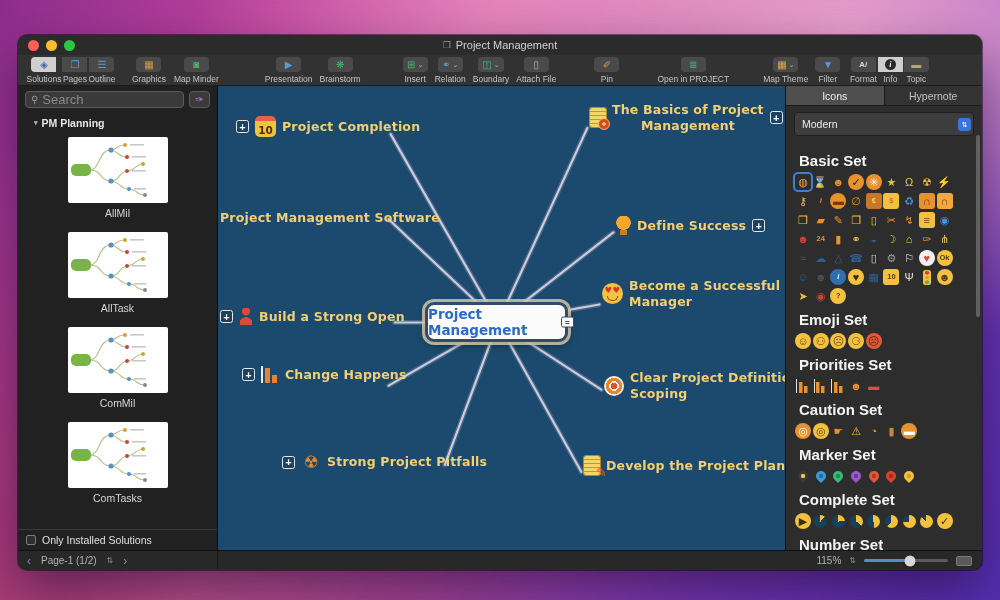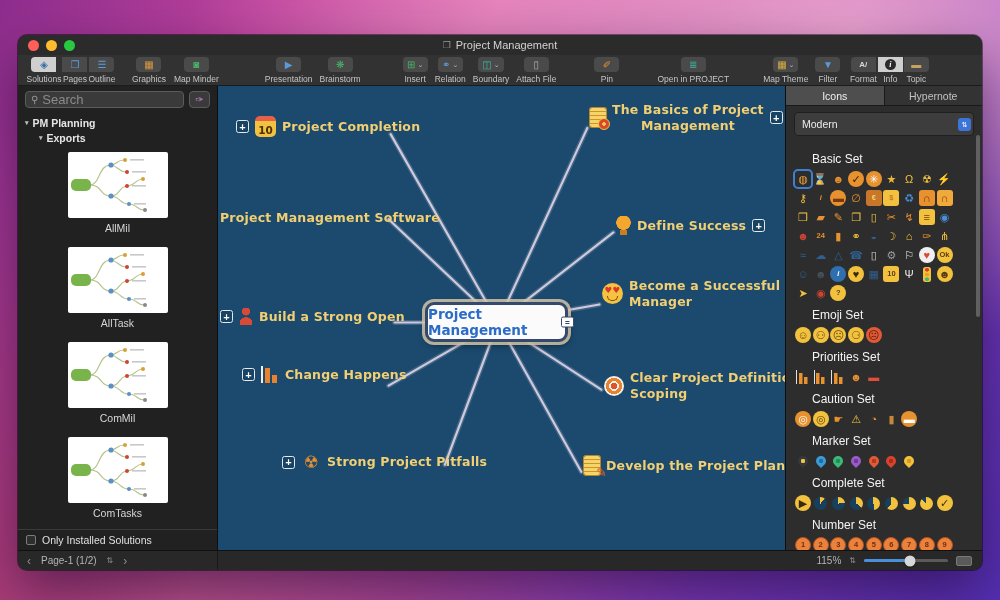--- a/index.html
+++ b/index.html
@@ -37,21 +37,21 @@
   
   .sidebar{width:200px;flex:none;background:#212121;border-right:1px solid #0e0e0e;display:flex;flex-direction:column}
   .search-row{display:flex;gap:5px;padding:5px 7px 4px;flex:none}
   .search-box{flex:1;height:17px;background:#3a3a3a;border:1px solid #5b5b5b;border-radius:4px;display:flex;align-items:center;padding:0 5px;gap:4px}
   .mag{color:#9a9a9a;font-size:10px;line-height:1}
   .search-box input{background:none;border:none;outline:none;color:#ddd;font-size:13px;width:100%;font-family:inherit}
   .search-box input::placeholder{color:#8a8a8a}
   .sfilter{width:21px;height:17px;background:#3a3a3a;border:1px solid #5b5b5b;border-radius:4px;display:flex;align-items:center;justify-content:center;color:#c886d8;font-size:10px}
   .tree{padding:3px 0 0;flex:none}
   .trow{display:flex;align-items:center;gap:4px;font-weight:bold;font-size:10.5px;color:#e6e6e6;height:15px}
-  .trow.lvl0{padding-left:7px}.trow.lvl1{padding-left:21px}
+  .trow.lvl0{padding-left:16px}.trow.lvl1{padding-left:21px}
   .disc{font-size:7px;color:#bbb}
   .thumbs{flex:1;overflow:hidden;padding-top:5px}
   .thumb-card{width:100px;height:66px;background:#fff;margin:2px auto 0;border-radius:2px;overflow:hidden}
   .thumb-label{text-align:center;font-size:10.5px;color:#d6d6d6;margin:4px 0 13px}
   .cbrow{height:21px;border-top:1px solid #3a3a3a;display:flex;align-items:center;gap:6px;padding:0 8px;font-size:10.5px;color:#e0e0e0;flex:none}
   .cbox{width:10px;height:10px;border:1px solid #7c7c7c;background:#2e2e2e;border-radius:2px;flex:none}
   
   .canvas{flex:1;position:relative;overflow:hidden;background:#1b4a6e}
   #lines{position:absolute;inset:0;width:100%;height:100%}
   .topic{position:absolute;display:flex;align-items:center;gap:6px}
@@ -76,21 +76,21 @@
   .ti-docpen .pen{position:absolute;right:-7px;bottom:-4px;font-size:13px;color:#e8622a;line-height:1}
   
   .rpanel{width:197px;flex:none;background:#2d2d2d;border-left:1px solid #0e0e0e;display:flex;flex-direction:column;position:relative}
   .tabs{height:20px;display:flex;background:#262626;border-bottom:1px solid #191919;flex:none}
   .tab{flex:1;display:flex;align-items:center;justify-content:center;font-size:10.5px;color:#c2c2c2;background:#333;border-right:1px solid #191919}
   .tab:last-child{border-right:none}
   .tab.active{background:#4e4e4e;color:#f0f0f0}
   .selrow{height:24px;margin:6px 8px 8px;background:#3d3d3d;border:1px solid #1f1f1f;border-radius:4px;display:flex;align-items:center;justify-content:space-between;padding:0 2px 0 7px;font-size:10.5px;color:#ececec;flex:none}
   .selstep{width:13px;height:13px;border-radius:3px;background:#3d74d8;color:#fff;font-size:7px;display:flex;align-items:center;justify-content:center;line-height:1}
   .rp-scroll{flex:1;overflow:hidden;padding:1px 12px 0 9px}
-  .set-title{font-weight:normal;font-size:12px;color:#f4f4f4;margin:7px 17px 5px}
+  .set-title{font-weight:bold;font-size:15px;color:#f4f4f4;margin:7px 4px 5px}
   .grid{display:flex;flex-wrap:wrap;gap:1.7px;row-gap:3px}
   .cell{width:16px;height:16px;display:flex;align-items:center;justify-content:center;flex:none;position:relative}
   .cell .g{font-size:11px;line-height:1}
   .cell .g.txt{font-size:7.5px;font-weight:bold}
   .cell.sel{outline:2px solid #3d7fd0;border-radius:3px}
   .pie{width:13px;height:13px;border-radius:50%}
   .pin{width:10px;height:10px;border-radius:50% 50% 50% 0;transform:rotate(-45deg)}
   .bars{width:14px;height:14px;border-left:1.5px solid #e0e0e0;background-image:linear-gradient(#e8912f,#e8912f),linear-gradient(#e8912f,#e8912f);background-size:3.5px 11px,3.5px 7px;background-position:1.5px 100%,6.5px 100%;background-repeat:no-repeat}
   .traffic{width:8px;height:15px;border-radius:2.5px;background-color:#f2c23e;background-image:radial-gradient(circle at 50% 18%,#d84030 0 1.7px,transparent 2.1px),radial-gradient(circle at 50% 50%,#e8a020 0 1.7px,transparent 2.1px),radial-gradient(circle at 50% 82%,#3cb878 0 1.7px,transparent 2.1px)}
   .rp-sb{position:absolute;right:1.5px;top:46px;bottom:5px;width:5px}
@@ -276,24 +276,20 @@
             <input type="text" placeholder="Search" style="">
           </div>
           <div class="sfilter">
             <span>✑</span>
           </div>
         </div>
         <div class="tree">
           <div class="trow lvl0">
             <span class="disc">▾</span>
             <span>PM Planning</span>
-          </div>
-          <div class="trow lvl1">
-            <span class="disc">▾</span>
-            <span>Exports</span>
           </div>
         </div>
         <div class="thumbs">
             <div>
               <div class="thumb-card"><svg viewBox="0 0 100 66" width="100" height="66">
                   <g stroke="#b5c48e" stroke-width="1.2" fill="none">
                     <path d="M22 33 C 32 33 30 14 42 13"></path>
                     <path d="M22 33 C 34 33 32 44 42 44"></path>
                     <path d="M42 13 C 50 13 48 8 56 8"></path>
                     <path d="M42 13 C 50 13 50 20 58 20"></path>

